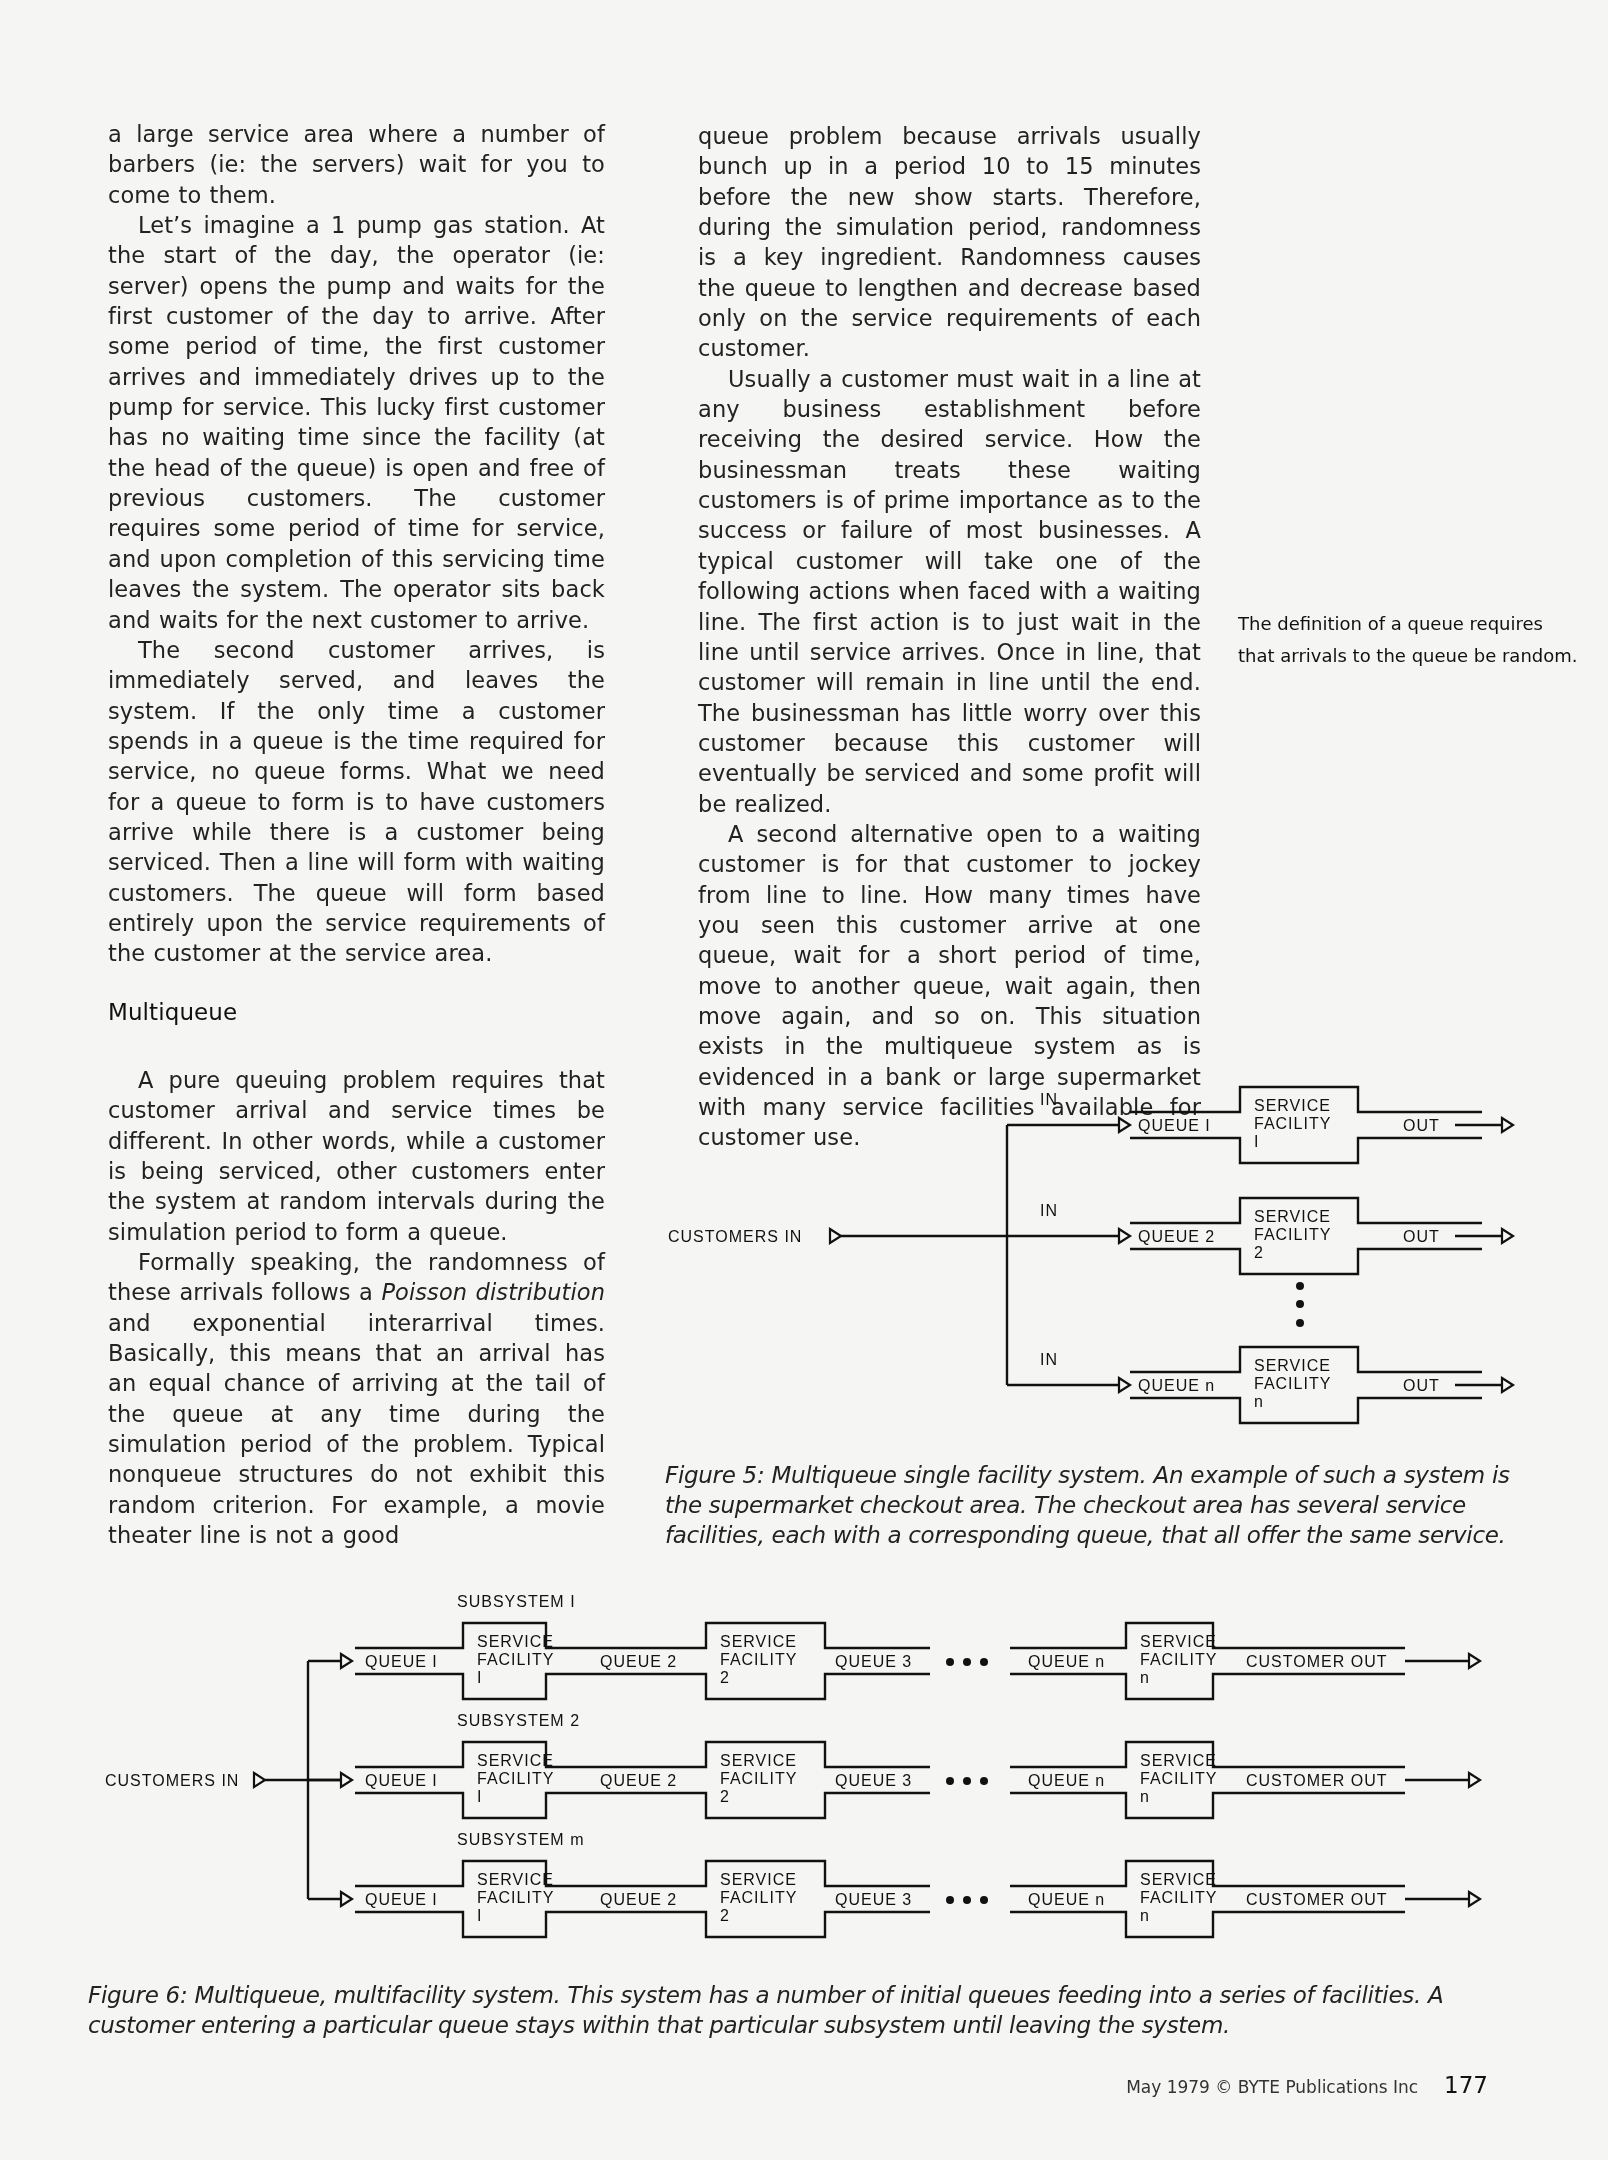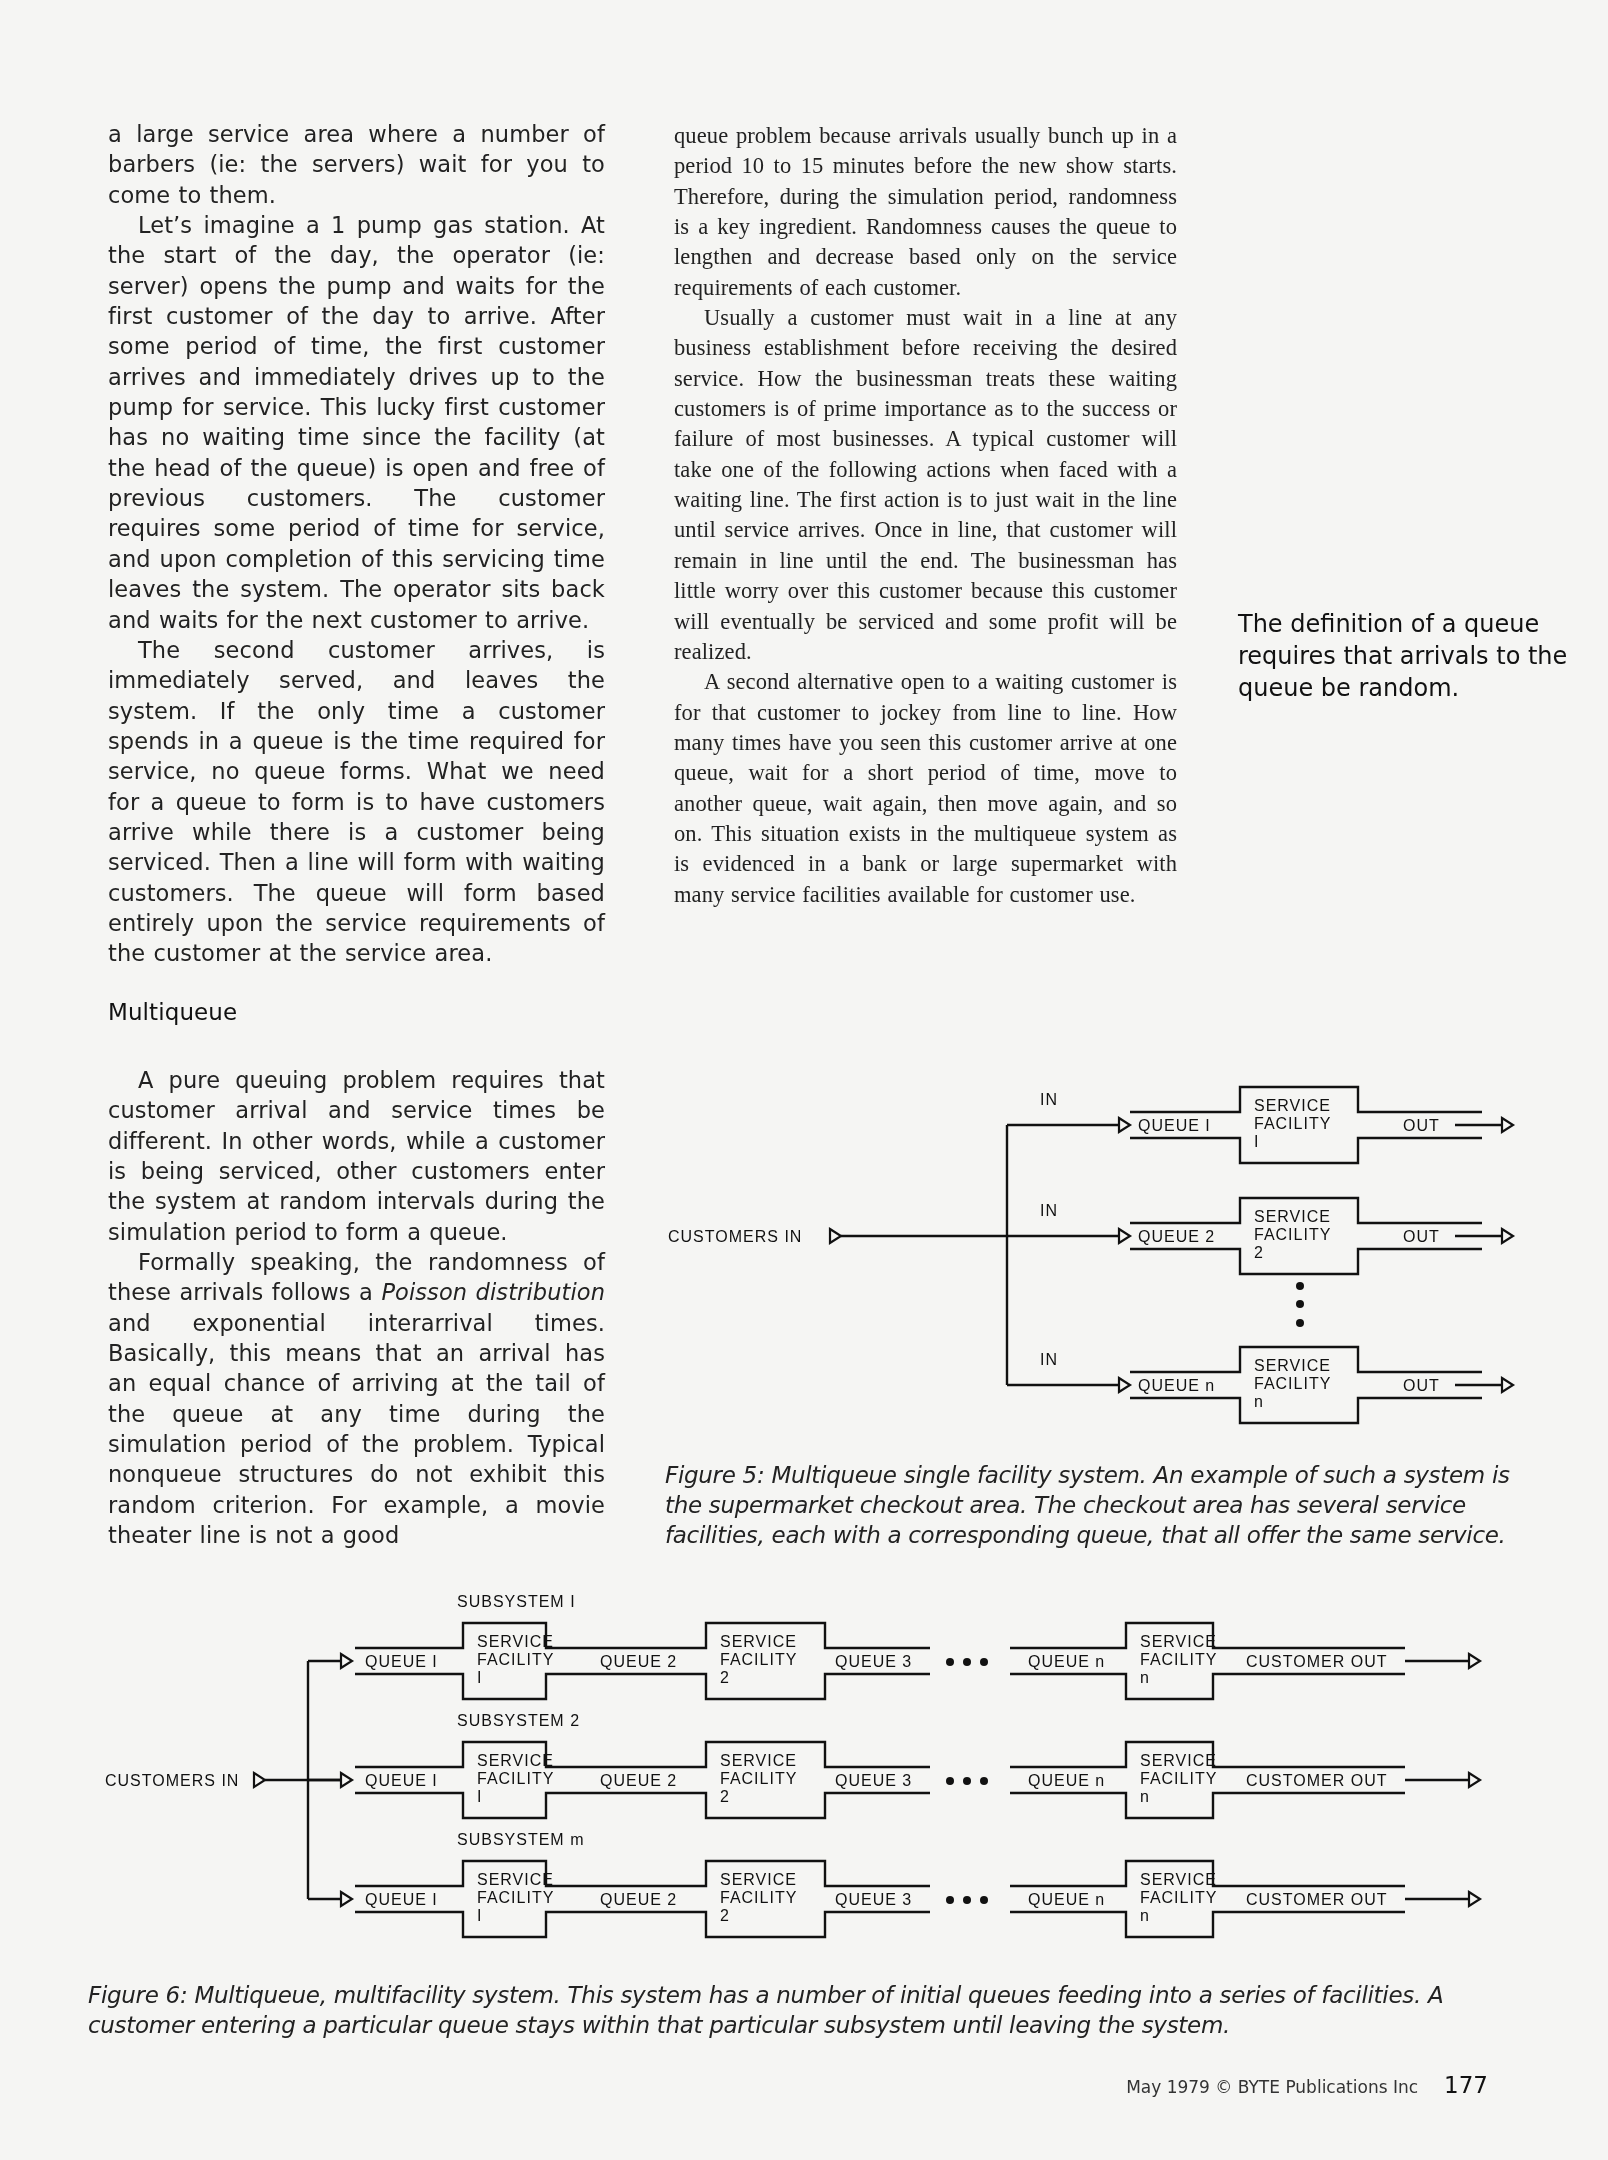--- a/index.html
+++ b/index.html
@@ -10,24 +10,24 @@
   }
   .col {
     position: absolute; font-size: 22.5px; line-height: 30.35px;
     text-align: justify; letter-spacing: 0.1px; word-spacing: 1px;
     font-family: "DejaVu Sans", sans-serif; color: #222;
   }
   .col p { margin: 0; text-indent: 30px; }
   .col p.noindent { text-indent: 0; }
   .col h3 { margin: 0; font-weight: normal; font-size: 23px; color: #111; }
   #col-left { left: 108px; top: 119px; width: 497px; }
-  #col-mid { left: 674px; top: 121px; width: 503px; font-family: Liberation Serif, serif; }
+  #col-mid { left: 698px; top: 121px; width: 503px; }
   .pullquote {
     position: absolute; left: 1238px; top: 608px; width: 340px;
-    font-size: 24px; line-height: 32px; color: #111;
+    font-size: 18px; line-height: 32px; color: #111;
     font-family: "DejaVu Sans", sans-serif;
   }
   .caption {
     position: absolute; font-style: italic; font-size: 23px; line-height: 30px;
     font-family: "DejaVu Sans", sans-serif; color: #222; letter-spacing: -0.3px;
   }
   #fig5-caption { left: 665px; top: 1460px; width: 870px; font-style: italic; }
   #fig6-caption { left: 88px; top: 1980px; width: 1440px; }
   .footer {
     position: absolute; right: 120px; top: 2072px; font-size: 17px; color: #333;

